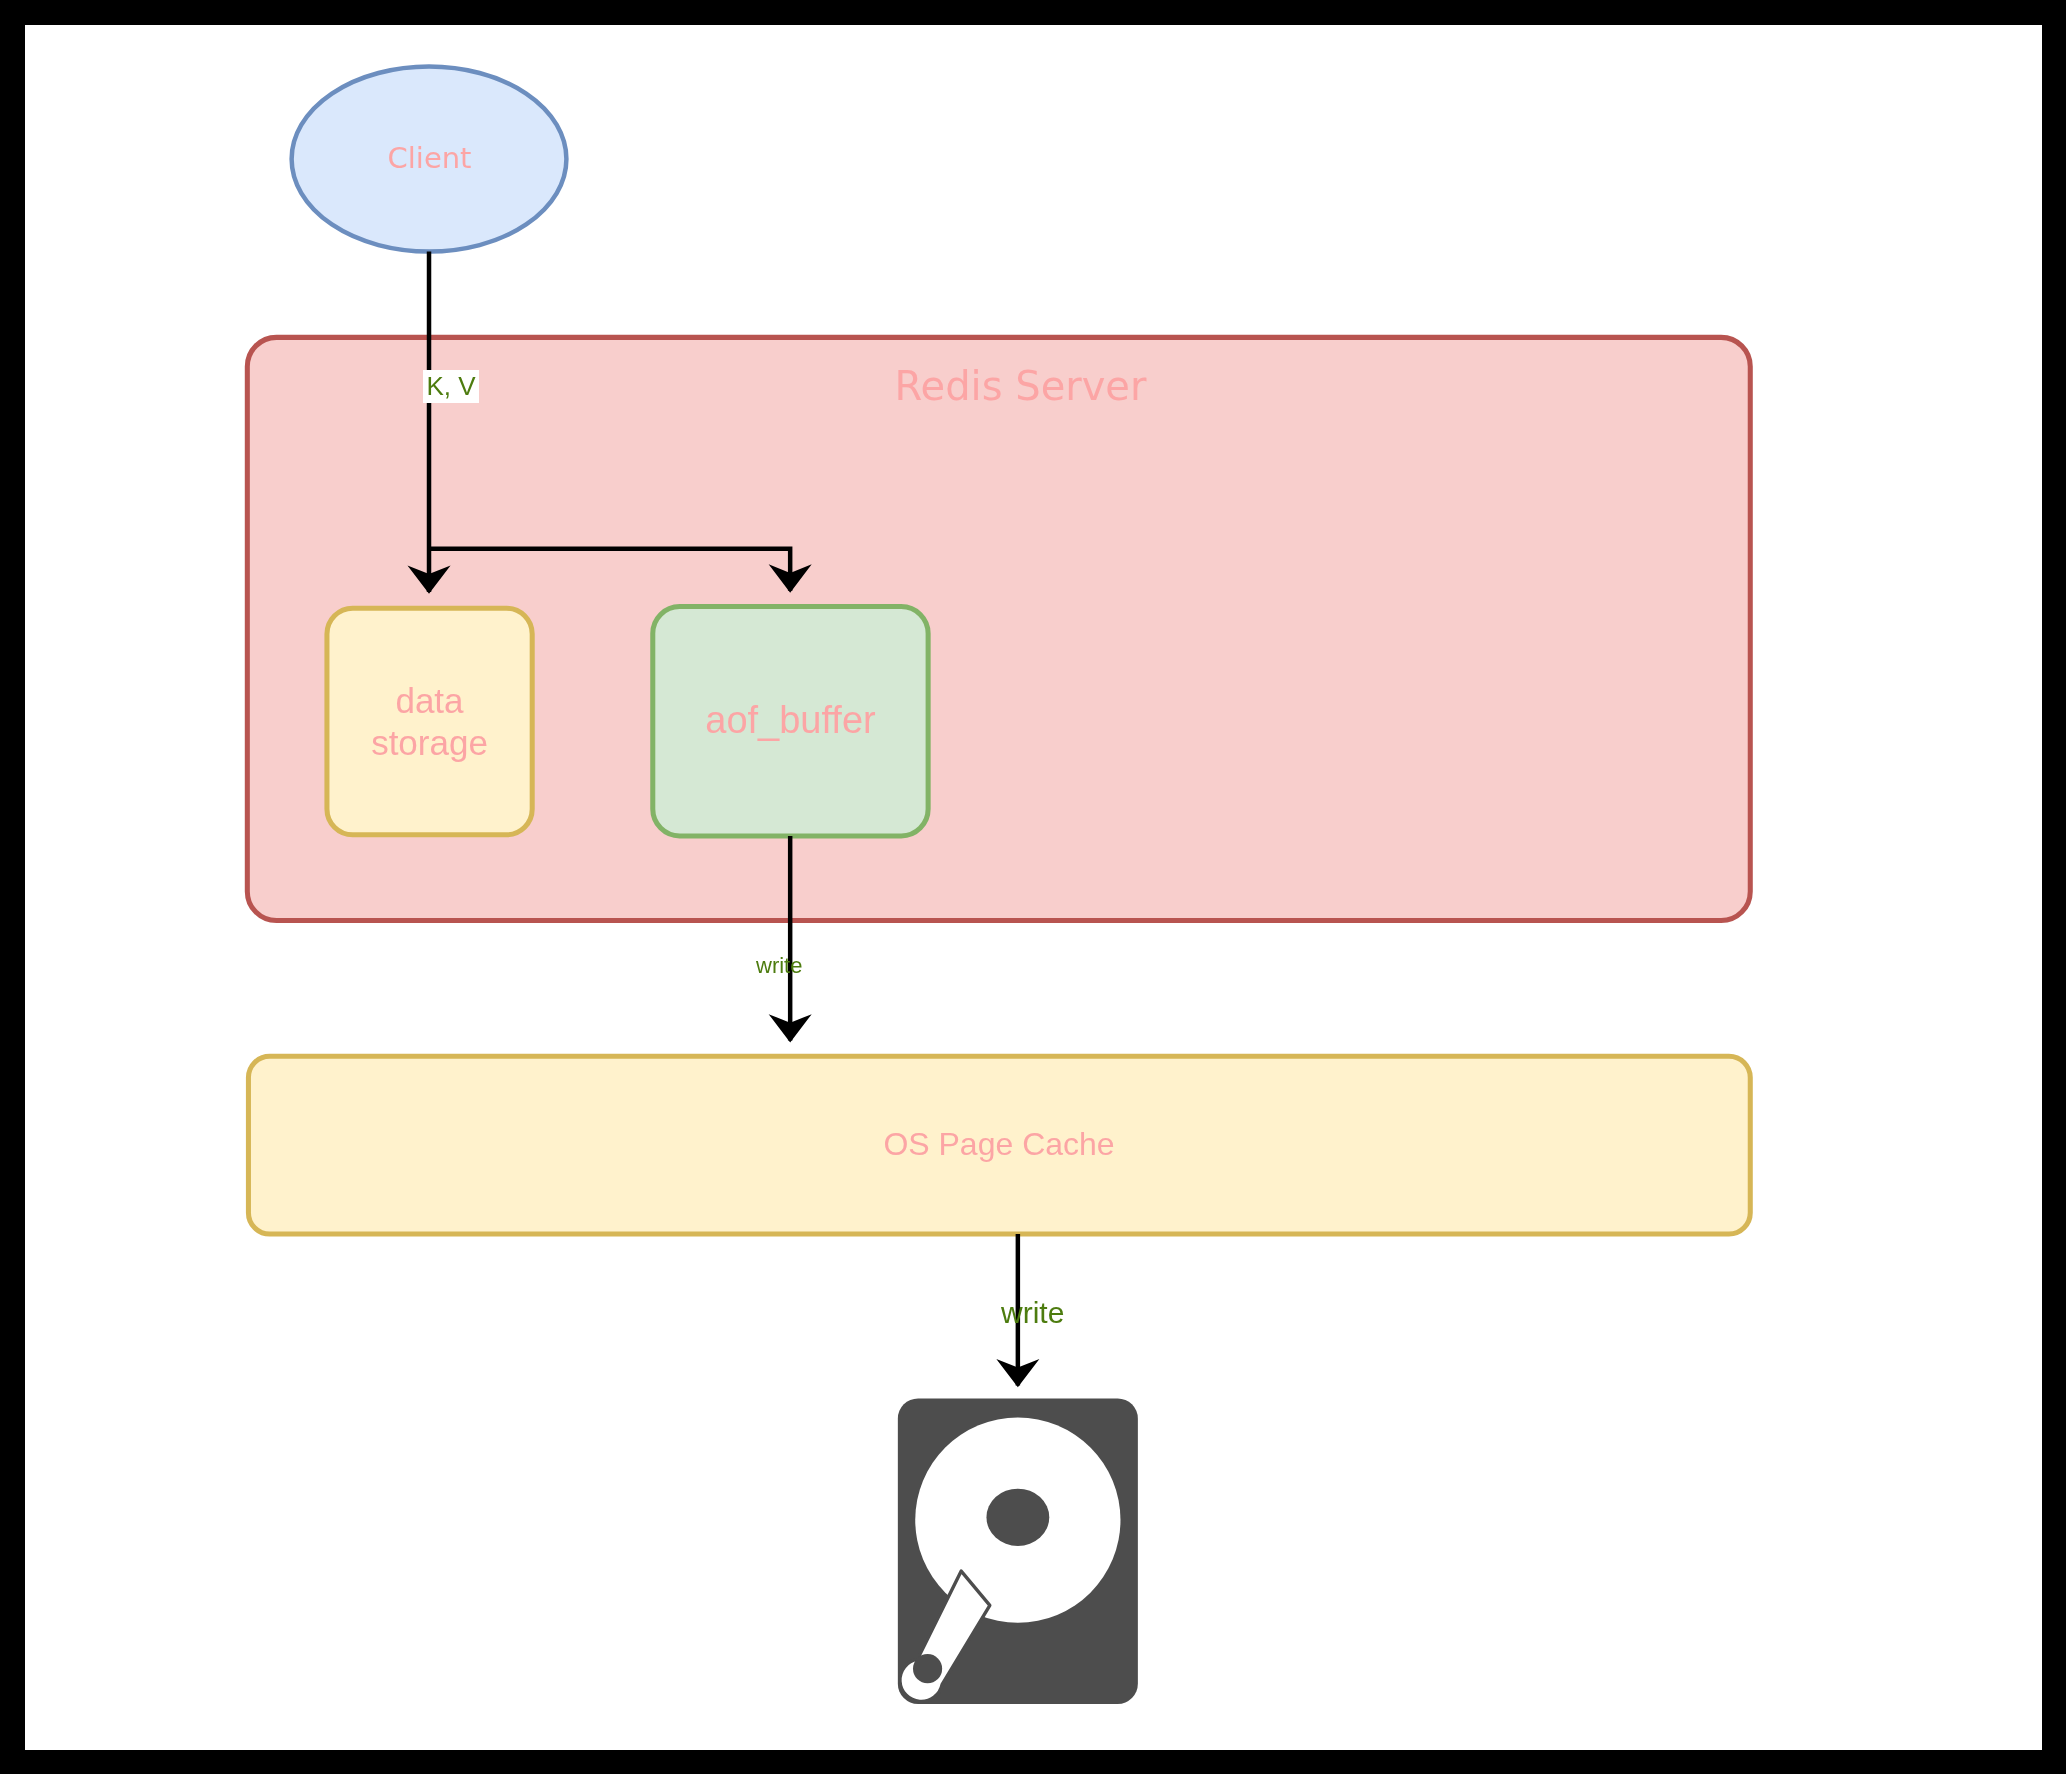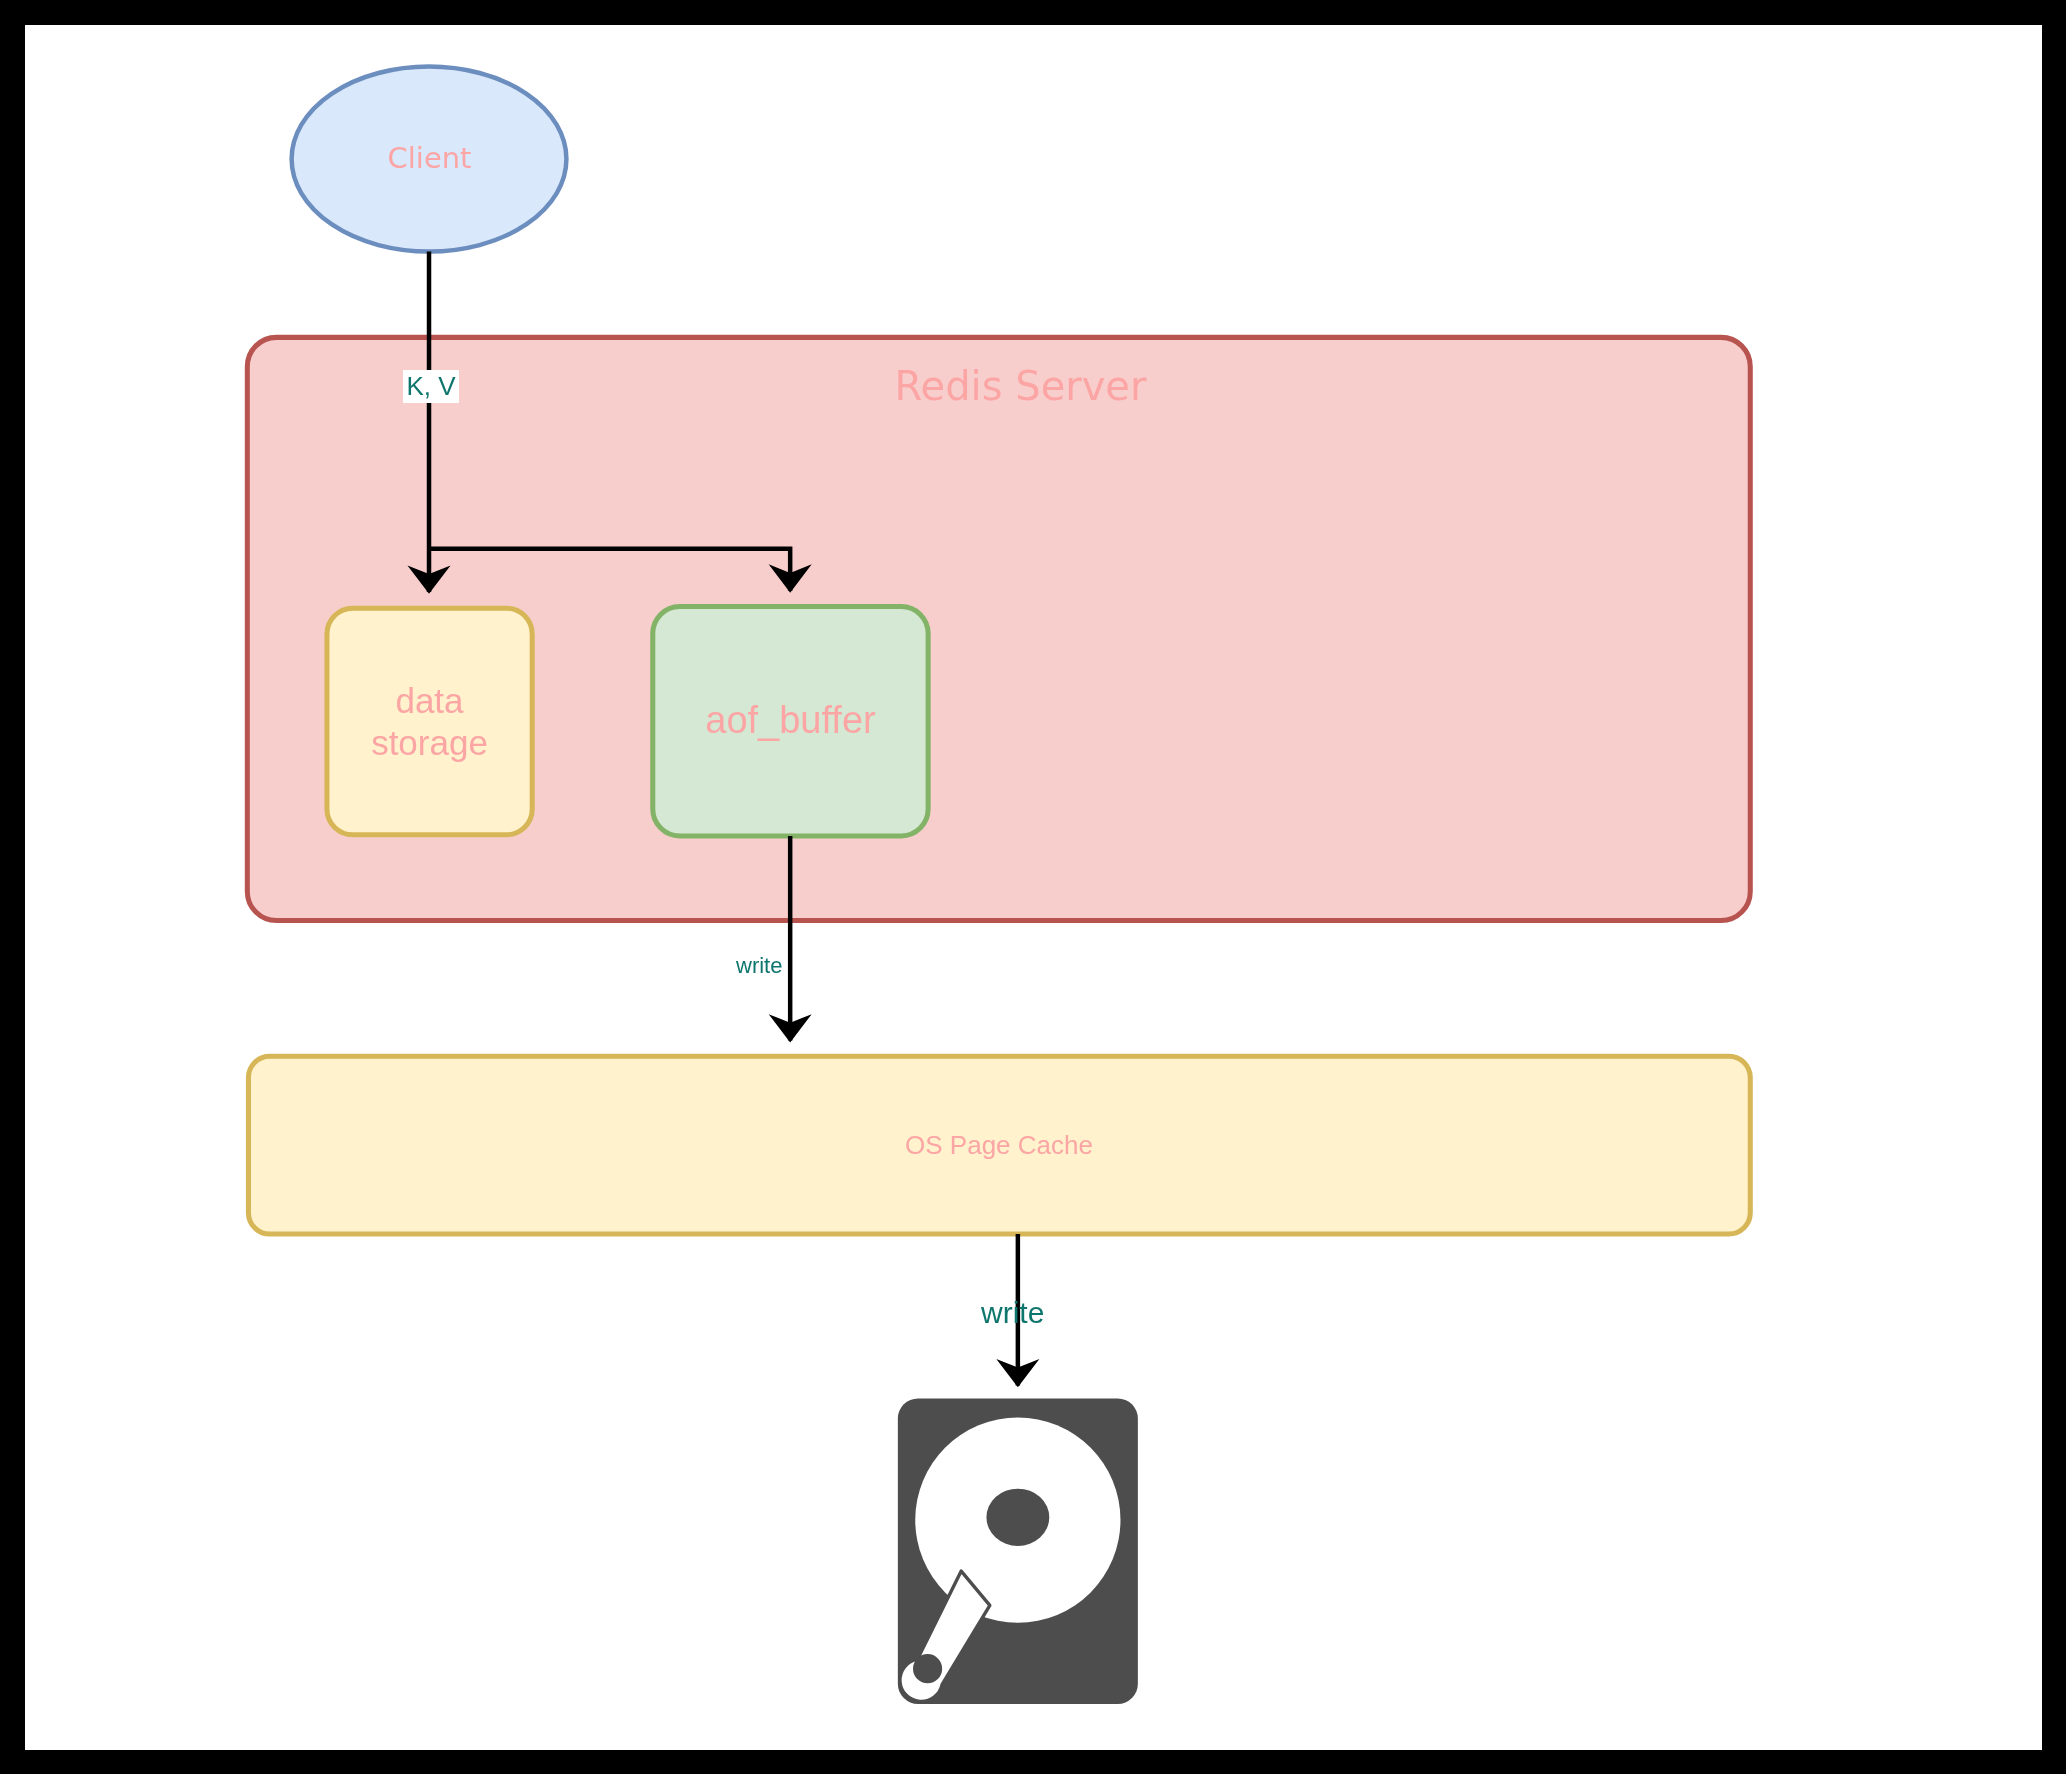--- a/index.html
+++ b/index.html
@@ -39,23 +39,24 @@
     text-align: center;
     color: #fca5a5;
     line-height: 1.18;
     white-space: pre-line;
   }
   .hand {
     font-family: "DejaVu Sans", sans-serif;
   }
   .edge-label {
     position: absolute;
-    color: #0f766e;
+    color: #4d7c0f;
     text-align: left;
     white-space: nowrap;
+    margin-left: 20px;
   }
   .edge-label.boxed {
     background: #ffffff;
     padding: 1.1px 3.4px;
   }
 </style>
 </head>
 <body>
 
 <div id="canvas">
@@ -98,21 +99,21 @@
 
   <div class="node-label hand" style="left:292px; top:66px; width:275px; height:185px; font-size:29px;">Client</div>
 
   <div class="node-label" style="left:327px; top:608px; width:205px; height:227px; font-size:35px;">data
 storage</div>
 
   <div class="node-label hand" style="left:796px; top:359px; width:449px; height:56px; font-size:40px;">Redis Server</div>
 
   <div class="node-label" style="left:653px; top:606px; width:275px; height:229px; font-size:38px;">aof_buffer</div>
 
-  <div class="node-label" style="left:809px; top:1056px; width:380px; height:178px; font-size:26px;">OS Page Cache</div>
+  <div class="node-label" style="left:809px; top:1056px; width:380px; height:178px; font-size:32px;">OS Page Cache</div>
 
   <div class="edge-label boxed" style="left:403px; top:370px; font-size:26px;">K, V</div>
 
   <div class="edge-label" style="left:736px; top:953px; font-size:22px;">write</div>
 
   <div class="edge-label" style="left:981px; top:1296px; font-size:30px;">write</div>
 </div>
 
 
 </body></html>

